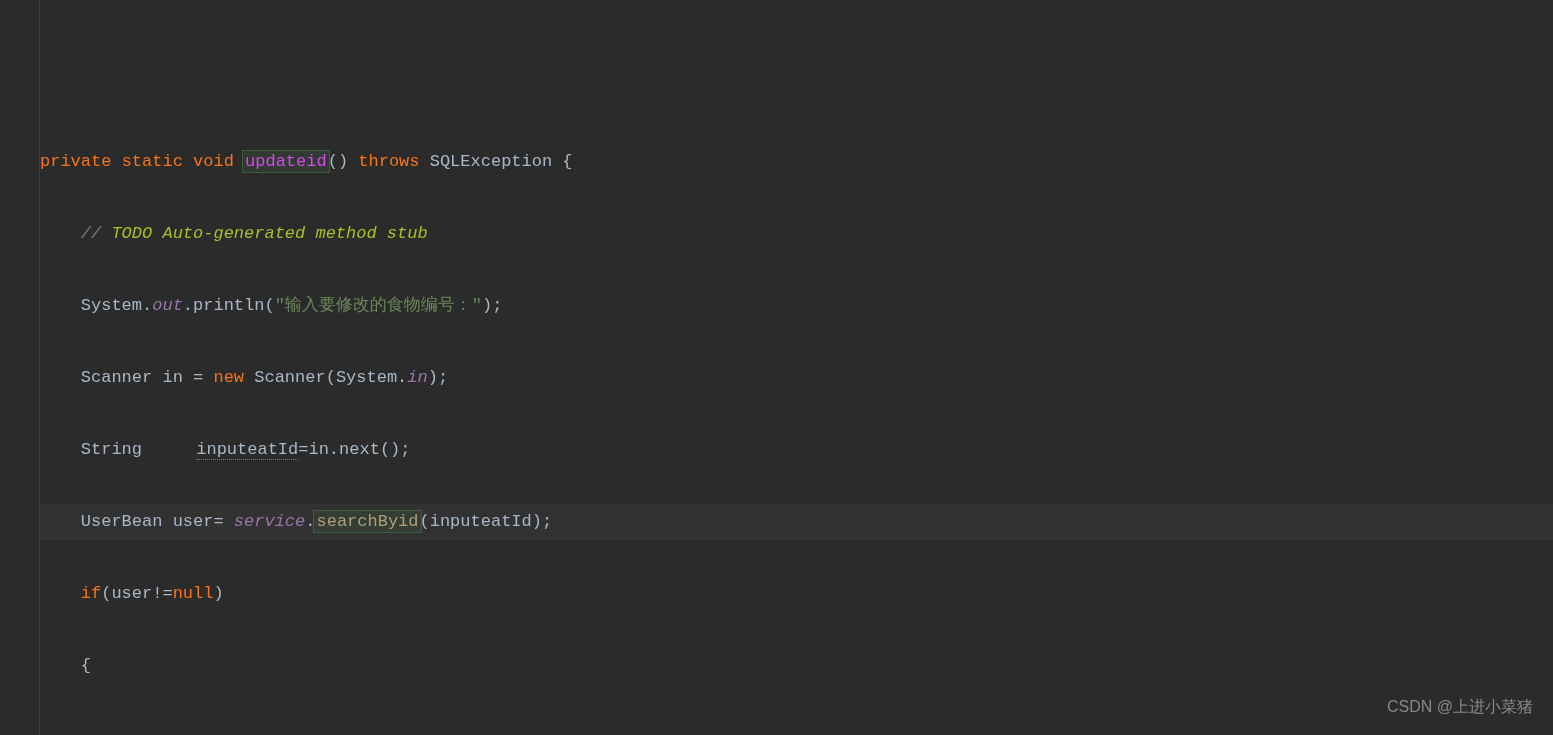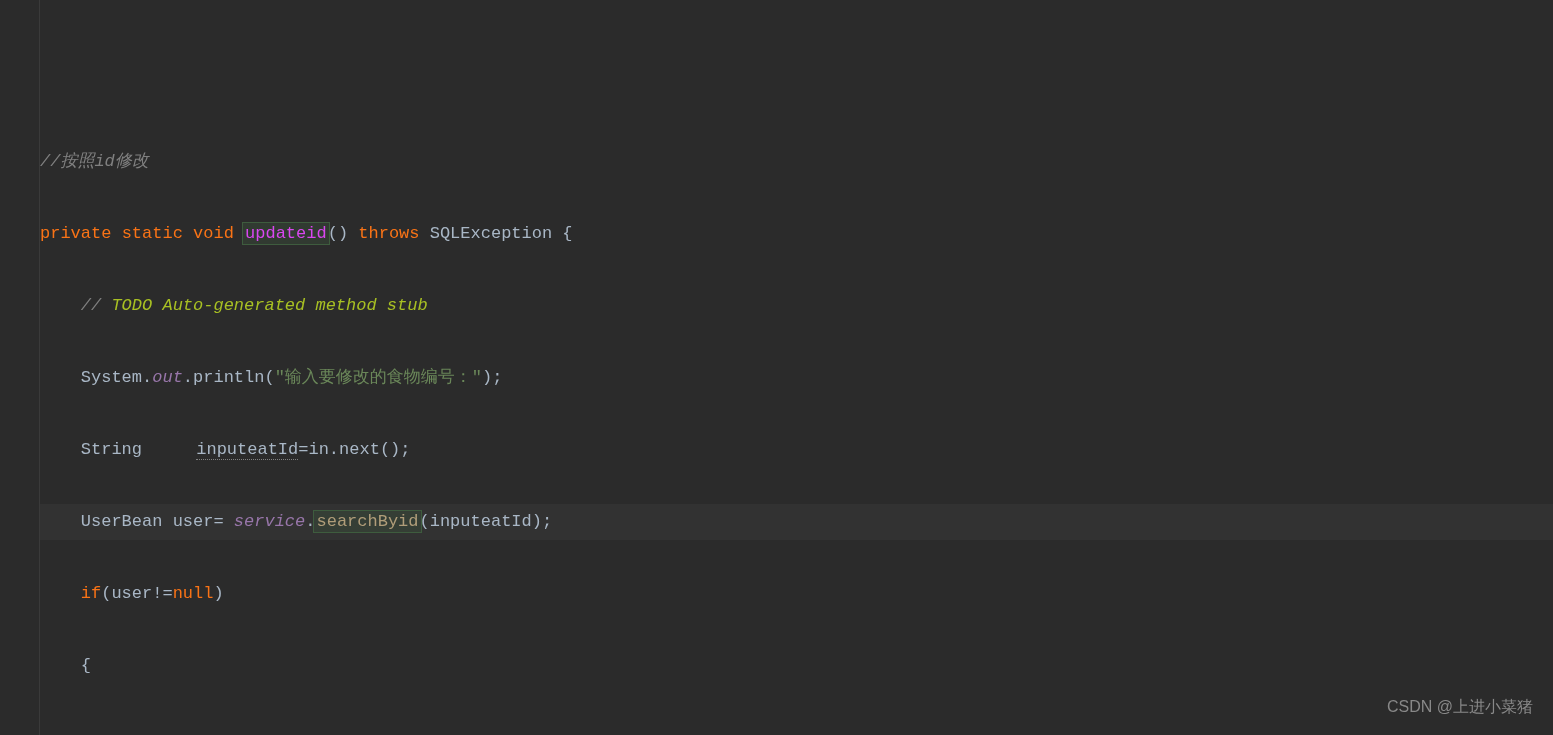--- a/index.html
+++ b/index.html
@@ -64,24 +64,24 @@
       font-size: 16px;
       font-family: Liberation Sans, sans-serif;
     }
   </style>
 </head>
 <body>
 
 <div class="editor">
   <div class="gutter"></div>
   <div class="code-area">
-<div class="line"><span class="comment">//按照id修改</span></div>
 <div class="line"><span class="keyword">private</span> <span class="keyword">static</span> <span class="keyword">void</span> <span class="method-def box-highlight">updateid</span><span class="punct">()</span> <span class="keyword">throws</span> <span class="class-name">SQLException</span><span class="punct"> {</span></div>
 <div class="line">    <span class="comment">// </span><span class="comment-todo">TODO Auto-generated method stub</span></div>
 <div class="line">    <span>System</span>.<span class="field-static">out</span>.<span>println</span>(<span class="string">"输入要修改的食物编号："</span>)<span>;</span></div>
+<div class="line">    <span>Scanner</span> <span>in</span><span> = </span><span class="keyword">new</span> <span>Scanner</span>(<span>System</span>.<span class="field-static">in</span><span>);</span></div>
 <div class="line">    <span>String</span> <span class="underline-warn">inputeatId</span><span>=in.next();</span></div>
 <div class="line highlighted">    <span>UserBean</span> <span>user</span><span>= </span><span class="field-static">service</span>.<span class="method-call box-highlight">searchByid</span><span>(inputeatId);</span></div>
 <div class="line">    <span class="keyword">if</span><span>(user!=</span><span class="keyword">null</span><span>)</span></div>
 <div class="line">    <span>{</span></div>
 
 
 
 
 
 

